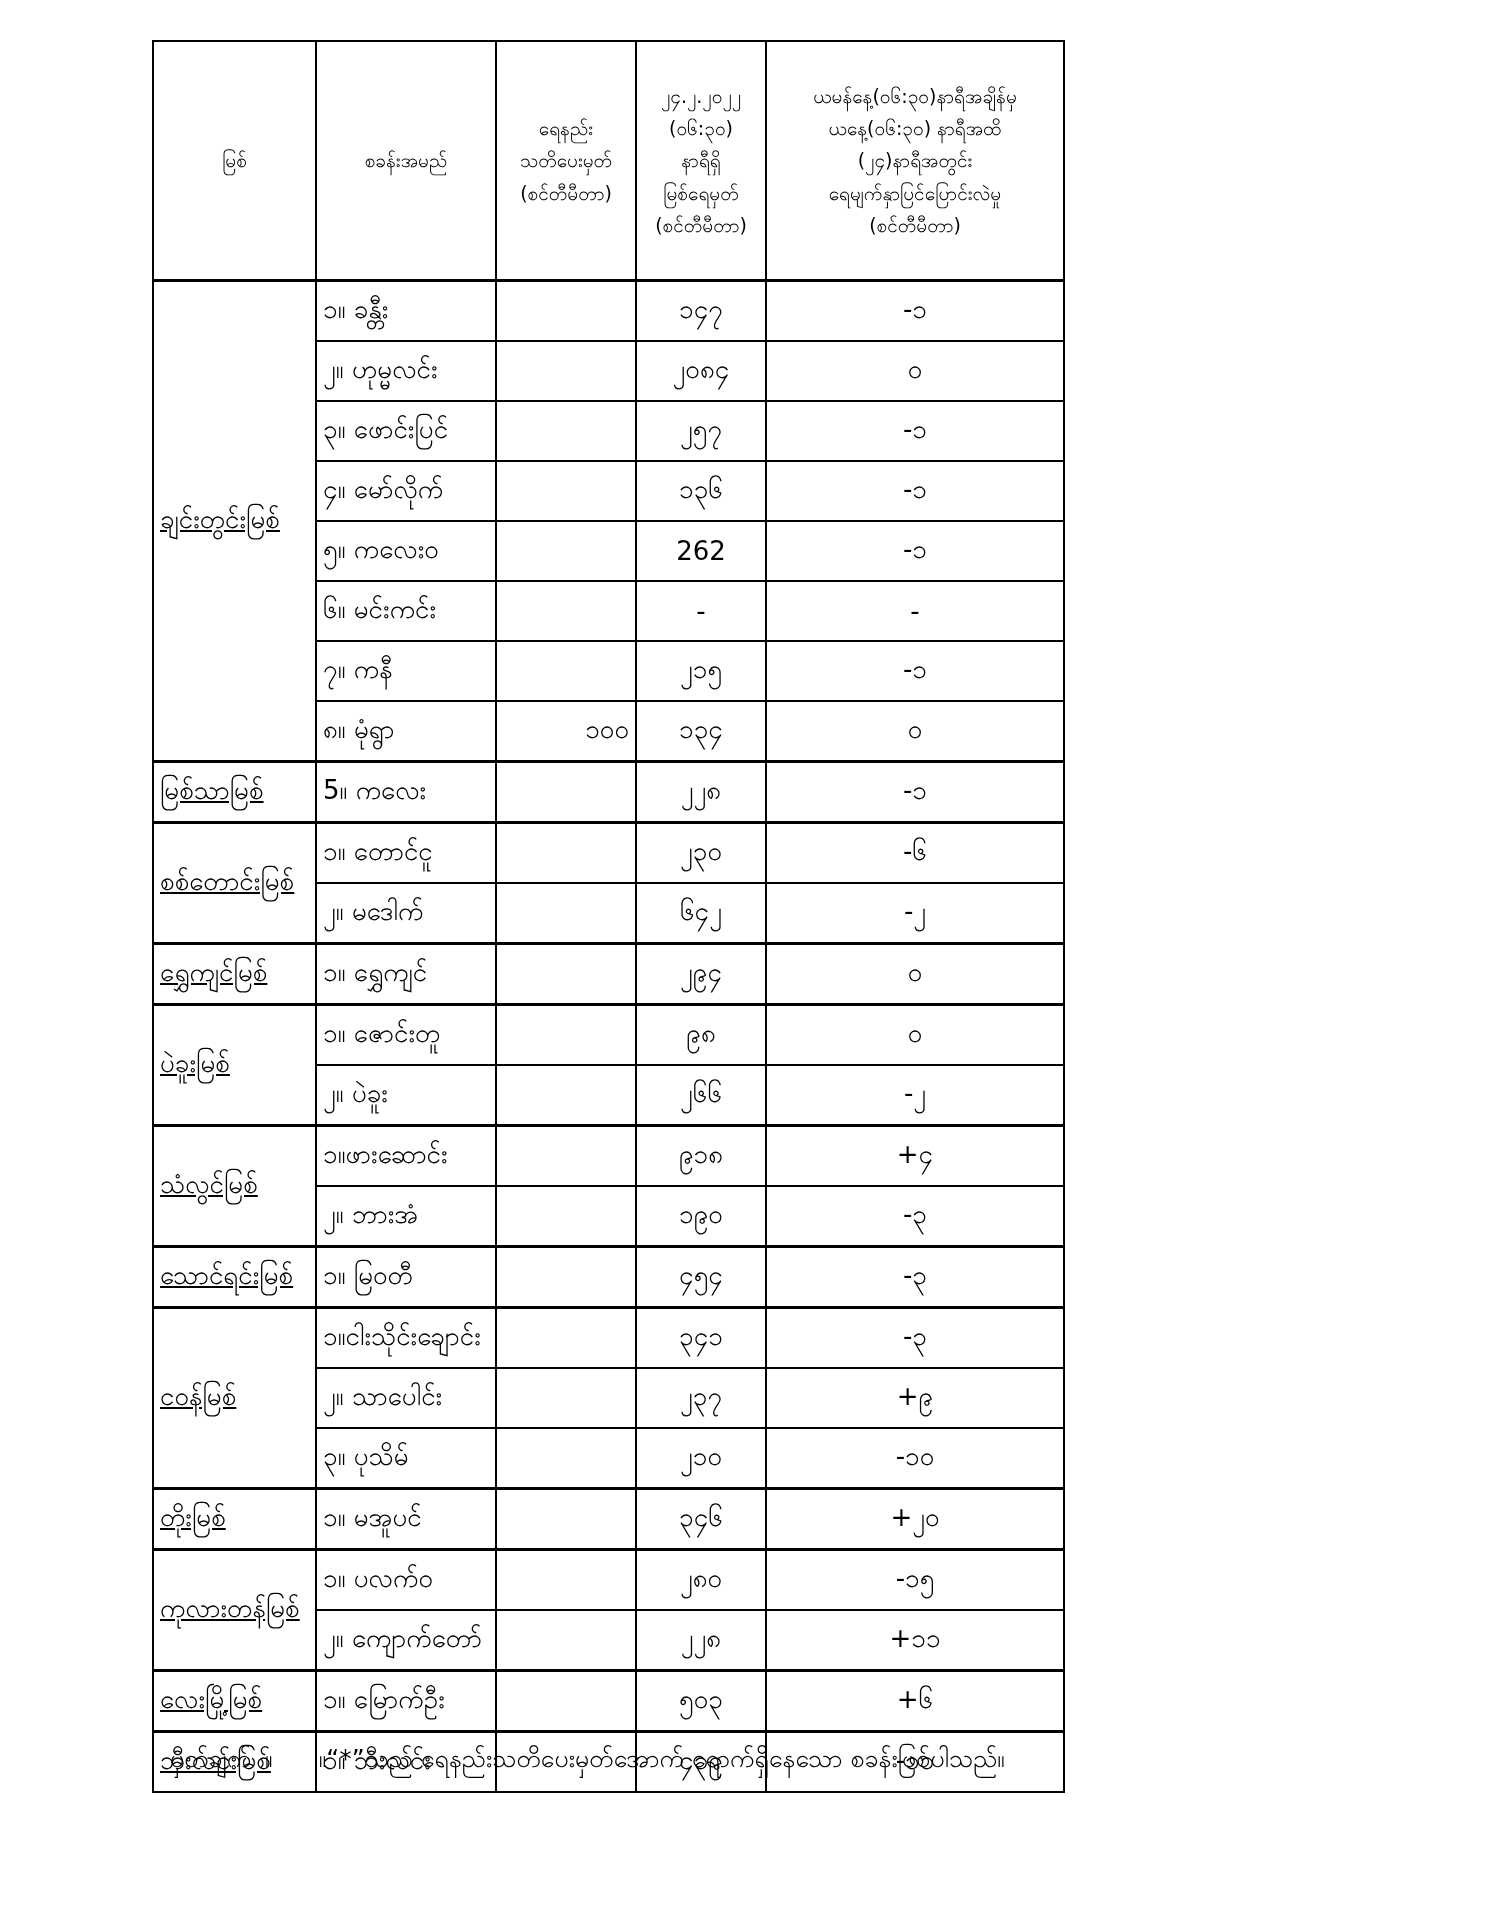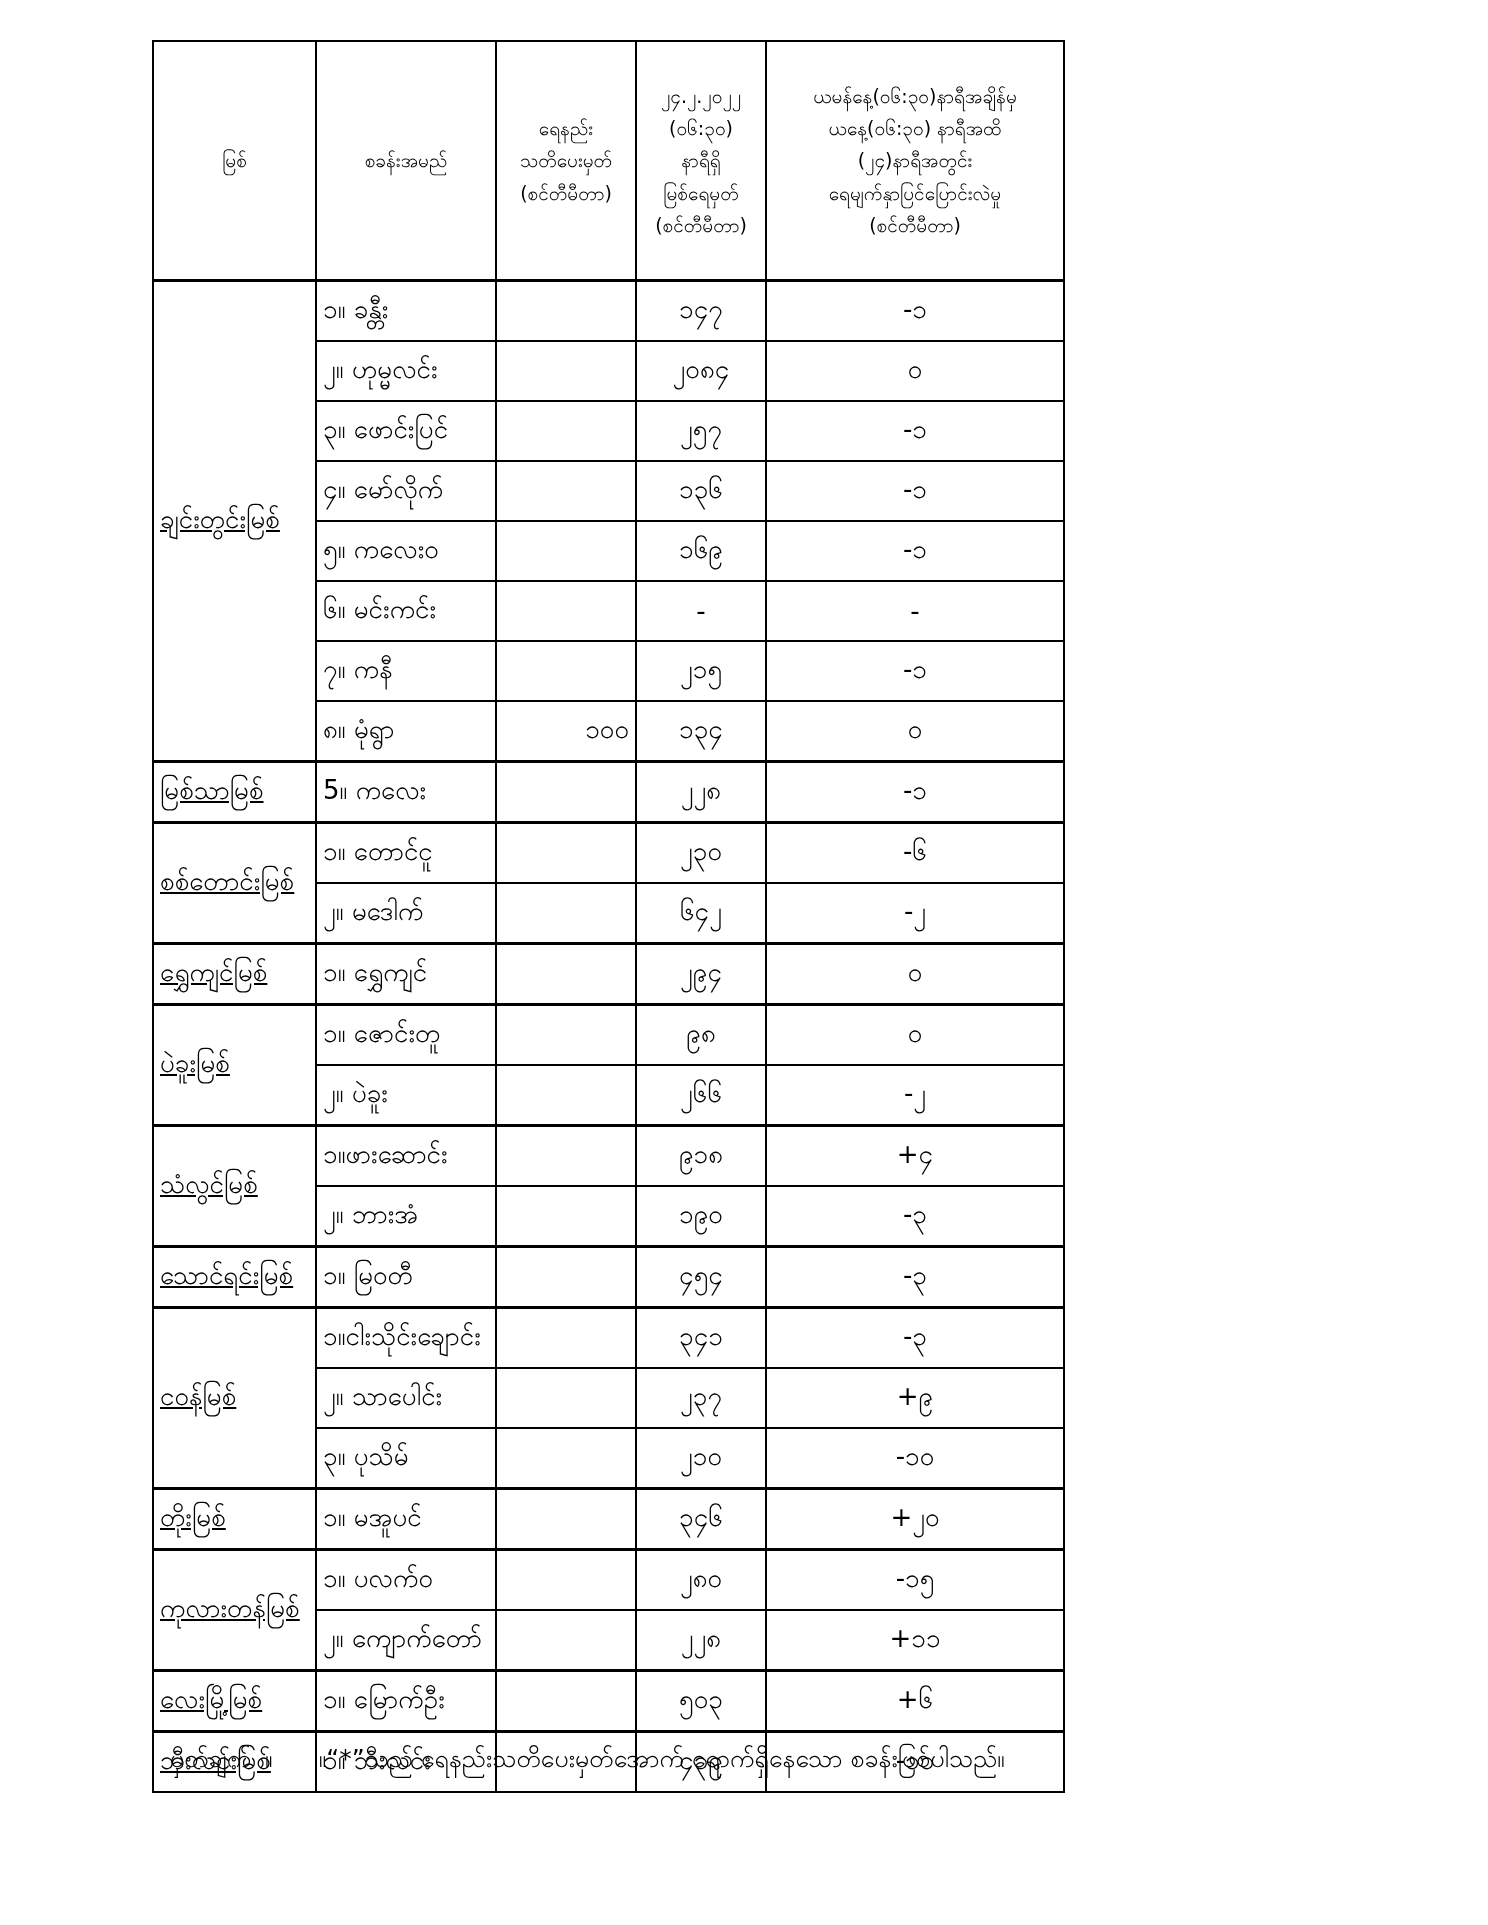--- a/index.html
+++ b/index.html
@@ -121,21 +121,21 @@
         </tr>
         <tr>
           <td class="col-station">၄။ မော်လိုက်</td>
           <td class="col-warning"></td>
           <td class="col-level">၁၃၆</td>
           <td class="col-change">-၁</td>
         </tr>
         <tr>
           <td class="col-station">၅။ ကလေးဝ</td>
           <td class="col-warning"></td>
-          <td class="col-level">၁၆၉</td>
+          <td class="col-level">262</td>
           <td class="col-change">-၁</td>
         </tr>
         <tr>
           <td class="col-station">၆။ မင်းကင်း</td>
           <td class="col-warning"></td>
           <td class="col-level">-</td>
           <td class="col-change">-</td>
         </tr>
         <tr>
           <td class="col-station">၇။ ကနီ</td>

